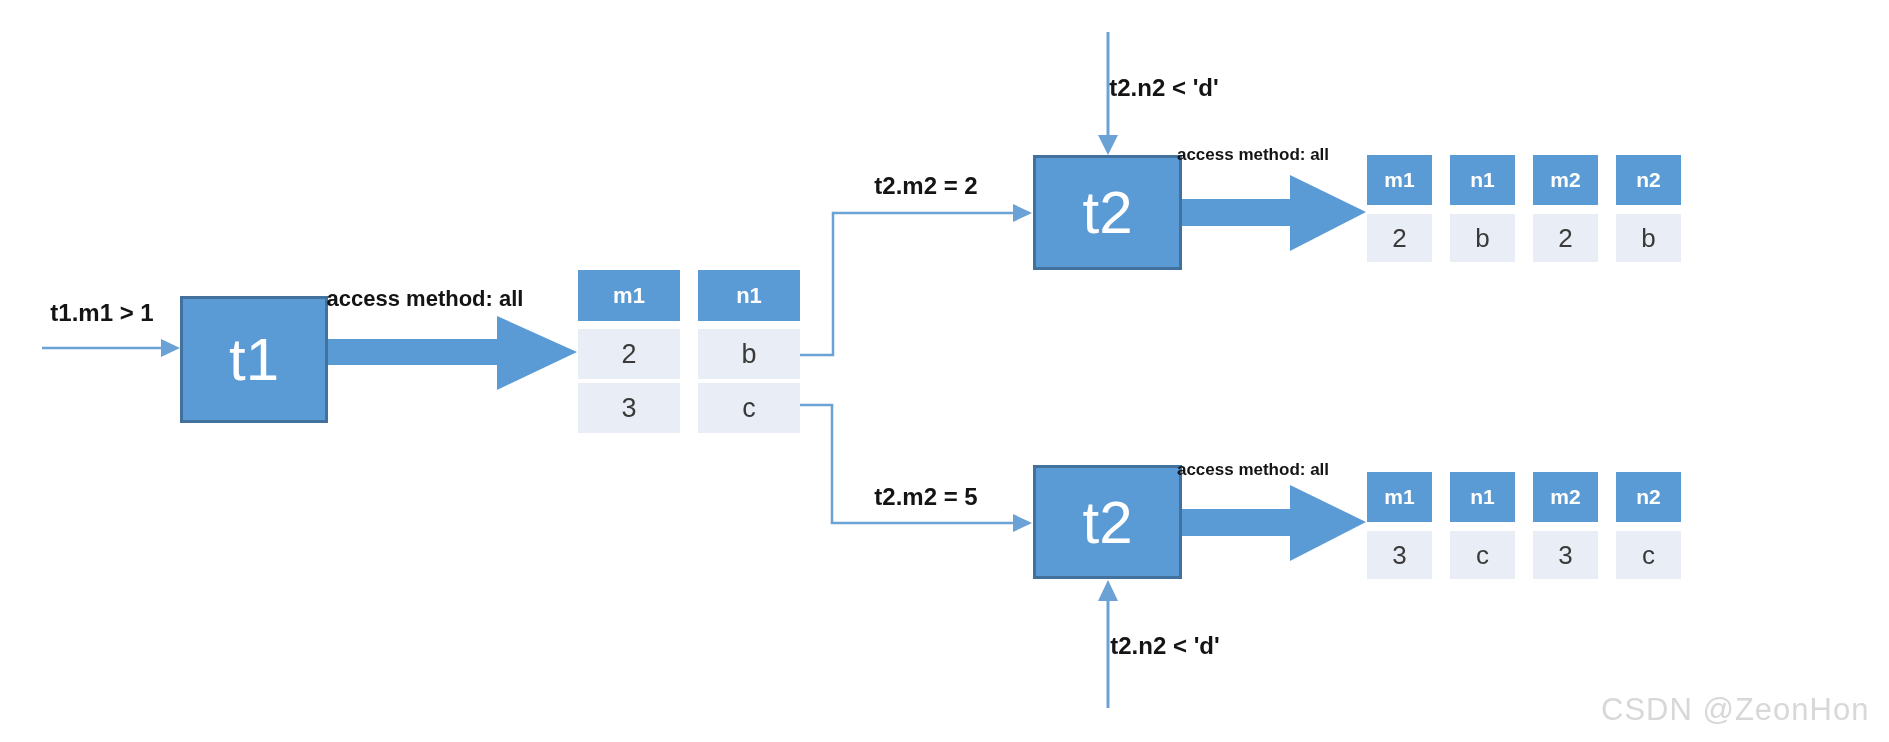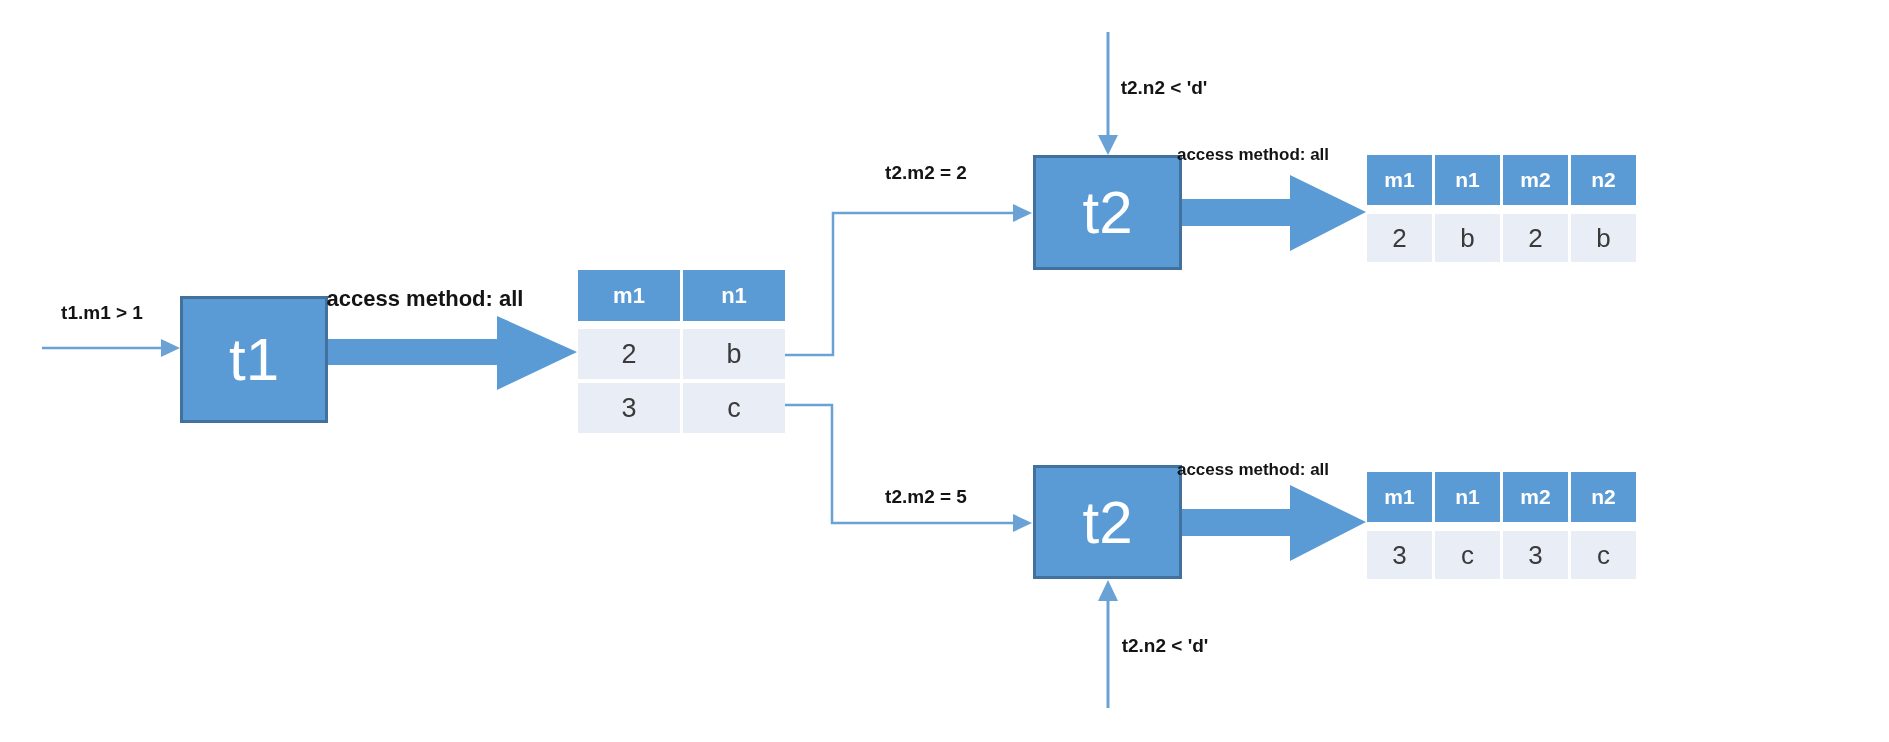--- a/index.html
+++ b/index.html
@@ -10,34 +10,34 @@
   .thickline{stroke:var(--line);stroke-width:3;fill:none;}
   .head{fill:var(--line);}
   .block{fill:var(--accent);}
   .node{position:absolute;box-sizing:border-box;background:var(--accent);
         border:3px solid var(--border);color:#fff;display:flex;align-items:center;
         justify-content:center;font-size:60px;font-weight:400;}
   .node-t1{left:180px;top:296px;width:148px;height:127px;}
   .node-t2-top{left:1033px;top:155px;width:149px;height:115px;}
   .node-t2-bottom{left:1033px;top:465px;width:149px;height:114px;}
   .lbl{position:absolute;transform:translate(-50%,-50%);font-weight:bold;color:#141414;
-       white-space:nowrap;font-size:19px;}
+       white-space:nowrap;font-size:24px;}
   .lbl-t1-filter{left:102px;top:313px;}
   .lbl-t1-access{left:425px;top:299px;font-size:22px;}
-  .lbl-t2-top-join{left:926px;top:173px;}
+  .lbl-t2-top-join{left:926px;top:186px;}
   .lbl-t2-top-filter{left:1164px;top:88px;}
   .lbl-t2-top-access{left:1253px;top:155px;font-size:17px;}
   .lbl-t2-bottom-join{left:926px;top:497px;}
   .lbl-t2-bottom-access{left:1253px;top:470px;font-size:17px;}
   .lbl-t2-bottom-filter{left:1165px;top:646px;}
   .dtable{position:absolute;}
   .t-mid{left:578px;top:270px;}
   .t-topright{left:1367px;top:155px;}
   .t-botright{left:1367px;top:472px;}
-  .trow{display:flex;gap:3px;}
+  .trow{display:flex;gap:18px;}
   .th,.td{display:flex;align-items:center;justify-content:center;box-sizing:border-box;}
   .th{background:var(--accent);color:#fff;font-weight:bold;}
   .td{background:var(--rowfill);color:#3a3a3a;}
   .t-mid .th{width:102px;height:51px;font-size:22px;}
   .t-mid .td{width:102px;height:50px;font-size:27px;}
   .t-mid .trow.data{margin-top:4px;}
   .t-mid .trow.data.first{margin-top:8px;}
   .t-right .th{width:65px;height:50px;font-size:21px;}
   .t-right .td{width:65px;height:48px;font-size:26px;}
   .t-right .trow.data.first{margin-top:9px;}
@@ -122,13 +122,14 @@
         <div class="th">n2</div>
       </div>
       <div class="trow data first">
         <div class="td">3</div>
         <div class="td">c</div>
         <div class="td">3</div>
         <div class="td">c</div>
       </div>
     </div>
 
+  <div class="watermark">CSDN @ZeonHon</div>
 </div>
 
 </body></html>

